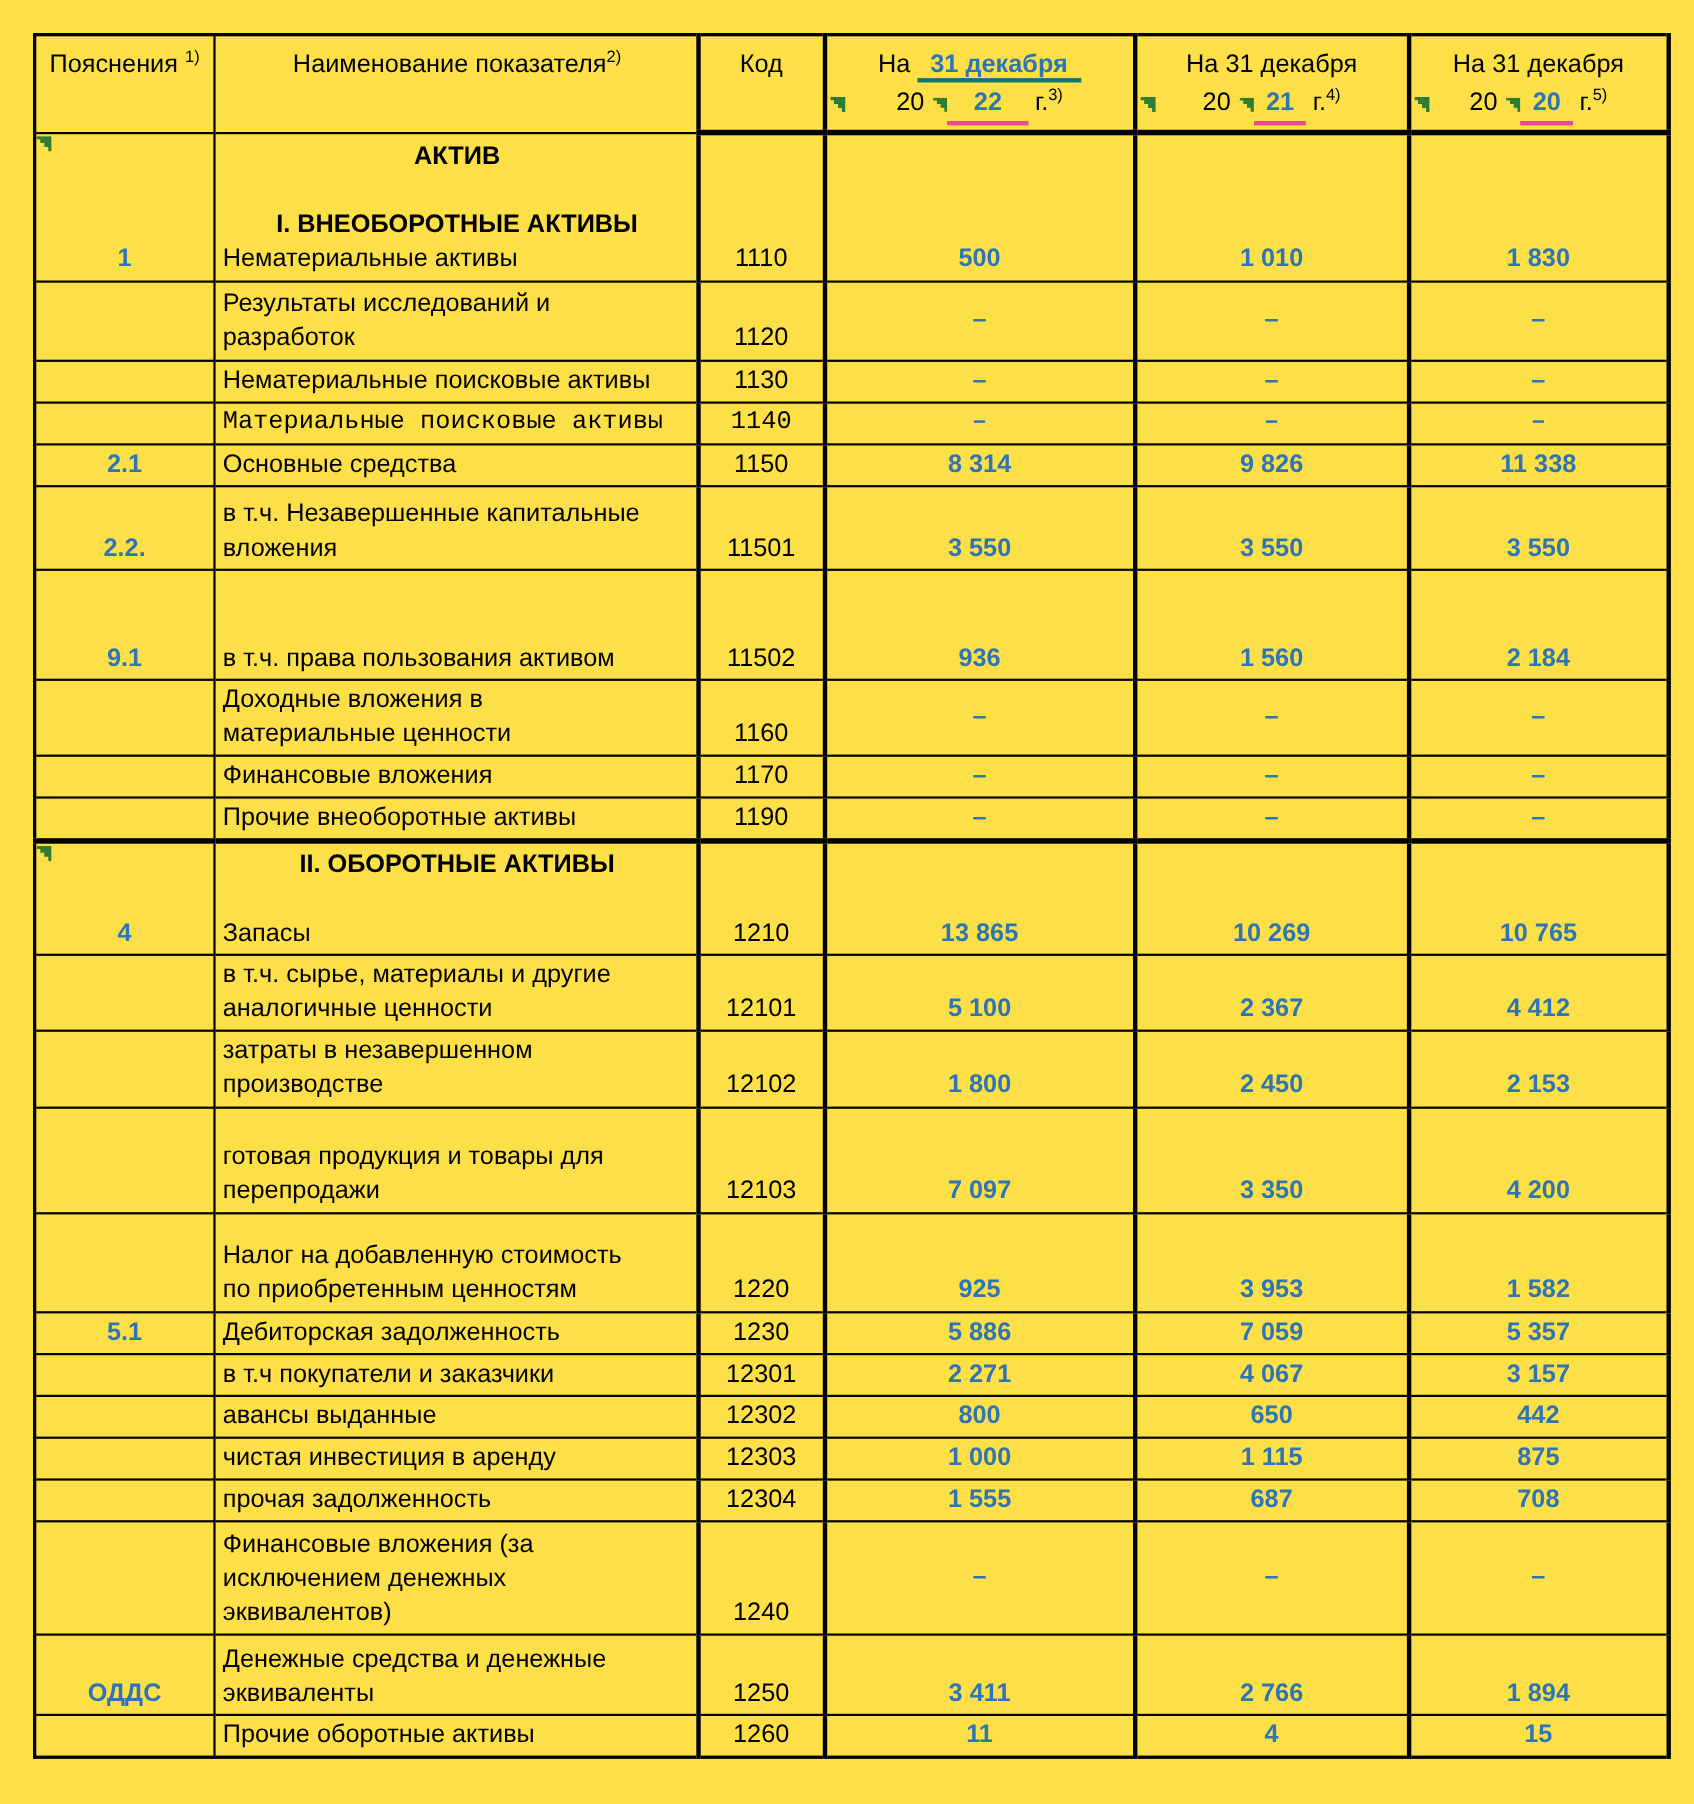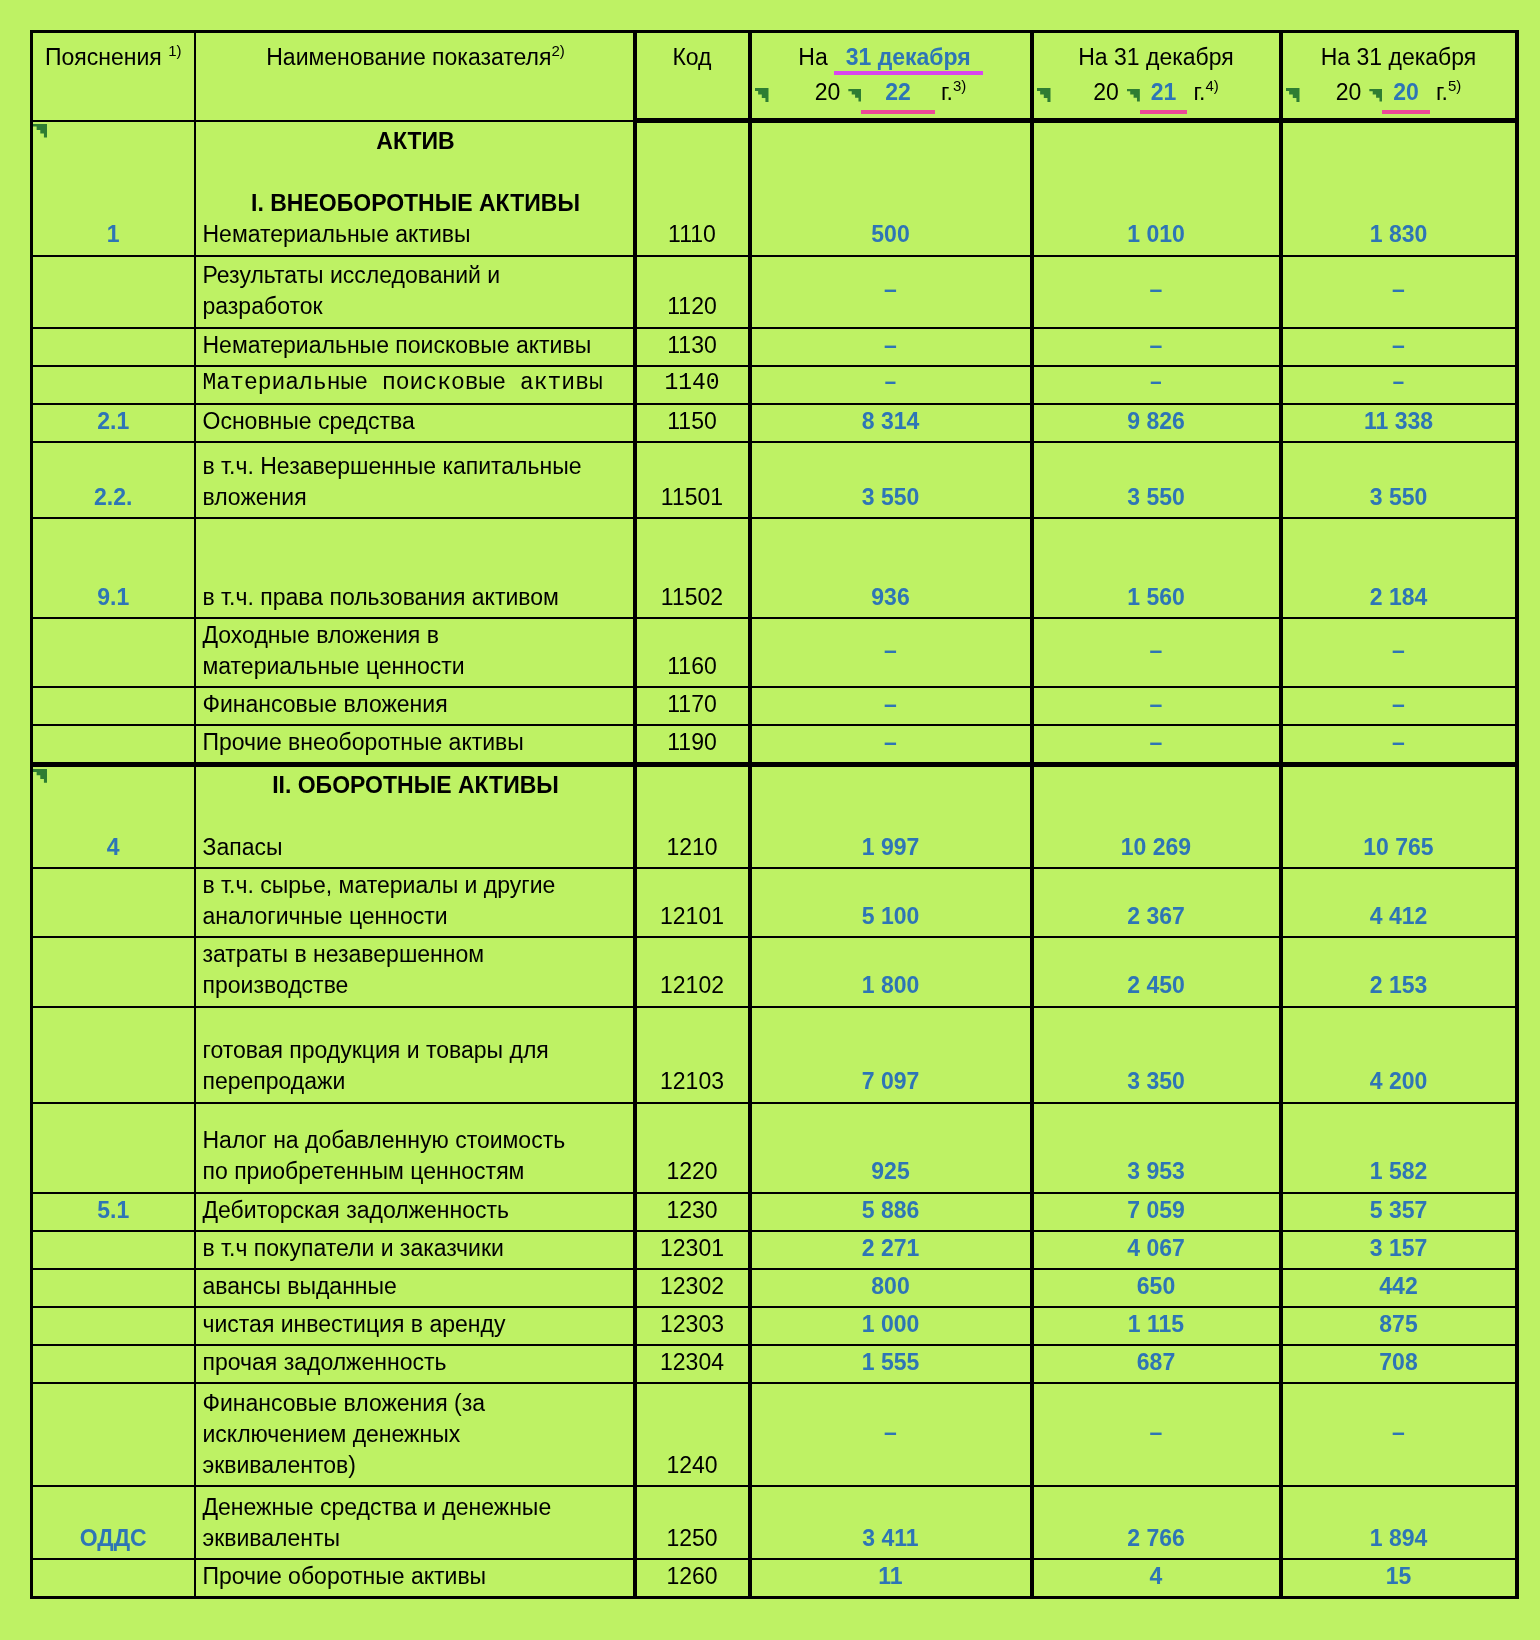--- a/index.html
+++ b/index.html
@@ -1,16 +1,16 @@
 <!DOCTYPE html>
 <html><head>
 <meta charset="utf-8">
 <style>
   html,body{margin:0;padding:0;background:#f0f0f0;}
-  .page{position:relative;width:1540px;height:1640px;background:#bef264;overflow:hidden;
+  .page{position:relative;width:1540px;height:1640px;background:#fde047;overflow:hidden;
         font-family:"Liberation Sans","DejaVu Sans",sans-serif;font-size:23px;color:#000;}
   table{position:absolute;left:30px;top:30px;width:1485px;border-collapse:collapse;table-layout:fixed;}
   td,th{border:2px solid #000;padding:1px 4px 4px 4px;vertical-align:bottom;overflow:hidden;
         line-height:1.35;box-sizing:border-box;}
   th{vertical-align:top;padding-top:7px;text-align:center;font-weight:normal;position:relative;line-height:1.5;}
   table{border:3px solid #000;}
   .c-expl{text-align:center;position:relative;}
   .c-name{text-align:left;padding-left:7px;}
   .c-code{border-left-width:4px;border-right-width:4px;text-align:center;}
   .c-v1,.c-v2,.c-v3{text-align:center;}
@@ -24,21 +24,21 @@
   .bold{font-weight:bold;}
   .pre{text-align:center;font-weight:bold;min-height:31px;white-space:pre-line;}
   .nm{white-space:pre-line;}
   sup{font-size:15px;line-height:0;vertical-align:super;}
   
   .tri{display:inline-block;width:14px;height:14px;background:#2e7d32;
        clip-path:polygon(0 0,100% 0,100% 100%,78% 100%,78% 72%,52% 72%,52% 46%,26% 46%,26% 22%,0 22%);}
   .tri-edge{position:absolute;left:3px;bottom:16px;}
   .tri-corner{position:absolute;left:0px;top:2px;}
   .tri-inline{width:13px;height:13px;margin:0 0 0 8px;transform:translateY(2px);}
-  .u-date{color:#2e75b6;font-weight:bold;border-bottom:4px solid #d946ef;padding:0 12px 1px 12px;margin-left:6px;}
+  .u-date{color:#2e75b6;font-weight:bold;border-bottom:4px solid #0f766e;padding:0 12px 1px 12px;margin-left:6px;}
   .u-year{color:#2e75b6;font-weight:bold;border-bottom:4px solid #ec4899;display:inline-block;text-align:center;}
   .u-wide{padding:0 24px 1px 24px;}
   .u-narrow{padding:0 11px 1px 11px;}
   .gap{display:inline-block;width:6px;}
 </style>
 </head>
 <body>
 
 <div class="page">
   <table>
@@ -180,21 +180,21 @@
           <td class="c-v3 mid"><span class="val">–</span></td>
         </tr>
         <tr class="thick" style="height: 104px;">
           <td class="c-expl"><span class="tri tri-corner"></span><span class="expl">4</span></td>
           <td class="c-name">
             <div class="pre">II. ОБОРОТНЫЕ АКТИВЫ</div>
             <div class="pre"></div>
             <div class="nm">Запасы</div>
           </td>
           <td class="c-code"><span>1210</span></td>
-          <td class="c-v1"><span class="val">1 997</span></td>
+          <td class="c-v1"><span class="val">13 865</span></td>
           <td class="c-v2"><span class="val">10 269</span></td>
           <td class="c-v3"><span class="val">10 765</span></td>
         </tr>
         <tr style="height: 66px;">
           <td class="c-expl"><span class="expl"></span></td>
           <td class="c-name">
             <div class="nm">в т.ч. сырье, материалы и другие
 аналогичные ценности</div>
           </td>
           <td class="c-code"><span>12101</span></td>

